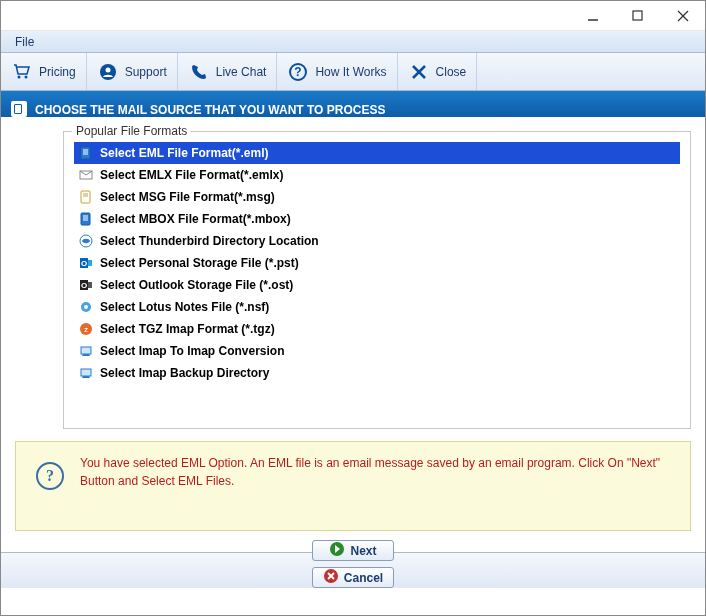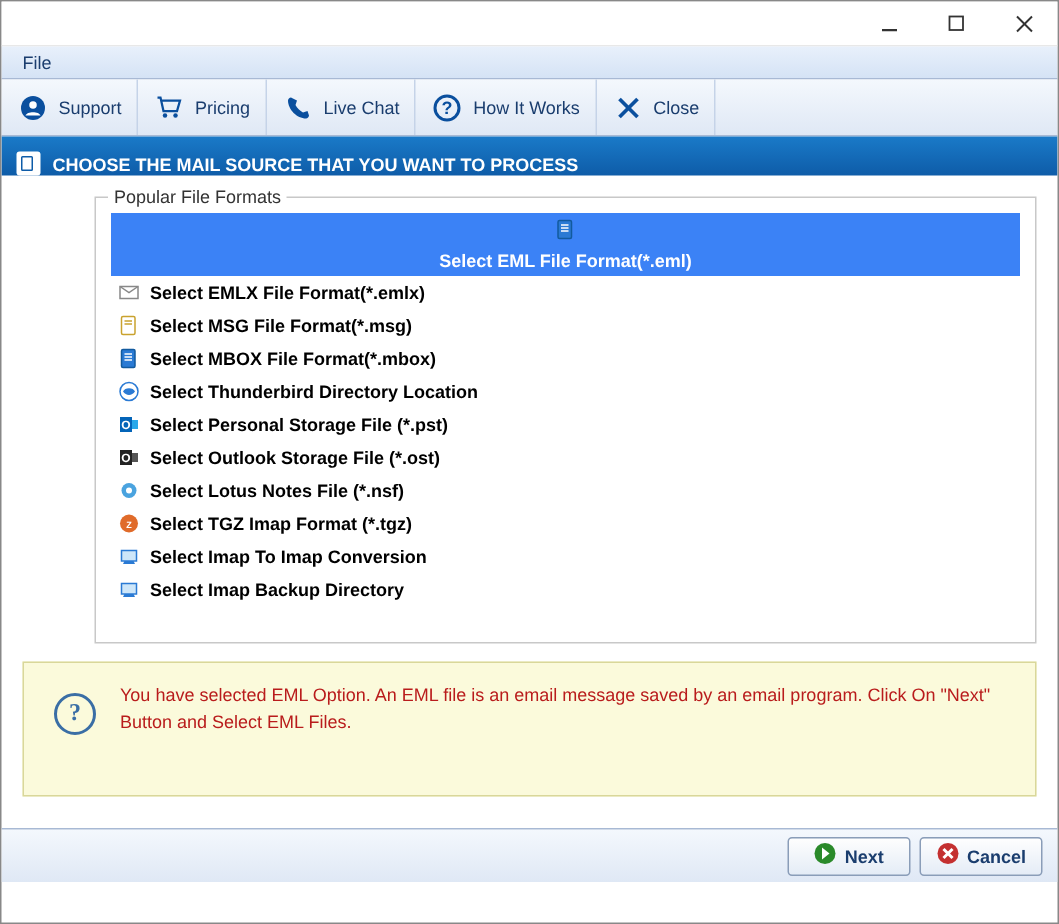--- a/index.html
+++ b/index.html
@@ -18,28 +18,28 @@
 
 .banner { height: 26px; background: linear-gradient(#1a7ac8, #0e5ca8); display: flex; align-items: flex-end; padding: 0 10px; color: #fff; font-weight: bold; font-size: 12px; gap: 8px; }
 .banner-icon { width: 16px; height: 16px; background: #fff; border-radius: 2px; position: relative; }
 .banner-icon::after { content:""; position:absolute; left:3px; top:3px; width:6px; height:8px; border:1px solid #0e5ca8; border-radius:1px; }
 
 .content { padding: 14px 14px 4px 14px; height: 435px; }
 .group { border: 1px solid #c8c8c8; padding: 10px 10px 8px 10px; position: relative; height: 298px; margin-left: 48px; }
 .group-title { position: absolute; top: -8px; left: 8px; background: #fff; padding: 0 4px; font-size: 12px; color: #333; }
 .fmt-list { list-style: none; }
 .fmt-item { display: flex; align-items: center; gap: 6px; padding: 3px 4px; font-weight: bold; font-size: 12px; color: #000; cursor: pointer; }
-.fmt-item.selected { background: #3b82f6; color: #fff; flex-direction: column; }
+.fmt-item.selected { background: #1d4ed8; color: #fff; }
 .fmt-icon { width: 16px; height: 16px; flex-shrink: 0; display: flex; align-items: center; justify-content: center; }
 
 .info-box { margin-top: 12px; height: 90px; background: #fbfadb; border: 1px solid #d9d79a; display: flex; align-items: flex-start; padding: 12px 20px; gap: 16px; }
 .info-icon { width: 28px; height: 28px; border: 2px solid #3a6ea5; border-radius: 50%; display: flex; align-items: center; justify-content: center; color: #3a6ea5; font-weight: bold; font-size: 16px; font-family: Georgia, serif; flex-shrink: 0; margin-top: 8px; }
 .info-text { font-size: 12px; color: #b91c1c; line-height: 1.5; }
 
-.footer { height: 36px; background: linear-gradient(#f4f8fd, #dfe8f5); border-top: 1px solid #a8b9d4; display: flex; justify-content: flex-end; align-items: center; padding: 0 10px; gap: 6px; }
+.footer { height: 36px; background: linear-gradient(#f4f8fd, #dfe8f5); border-top: 1px solid #a8b9d4; display: flex; justify-content: flex-end; align-items: center; padding: 0 10px; gap: 6px; flex-direction: column; }
 .btn { height: 26px; min-width: 82px; border: 1px solid #8a9db8; background: linear-gradient(#fefefe, #e4ecf6); display: flex; align-items: center; justify-content: center; gap: 5px; font-size: 12px; font-weight: bold; color: #1a3d6e; border-radius: 3px; cursor: pointer; padding: 0 10px; }
 </style>
 </head>
 <body>
 
 <div class="titlebar">
   <div class="title-btns">
     <div class="title-btn">
         <svg width="12" height="12">
           <line x1="1" y1="10" x2="11" y2="10" stroke="#333" stroke-width="1.5"></line>
@@ -60,36 +60,36 @@
 </div>
 
 <div class="menubar">
   <div class="menu-item">File</div>
 </div>
 
 <div class="toolbar">
   <div class="tool-btn">
     <span class="tool-icon">
         <svg width="20" height="20" viewBox="0 0 20 20">
+          <path d="M2 3h2l2 9h9l2-7H5" fill="none" stroke="#0a4f9e" stroke-width="1.5"></path>
+          <circle cx="7" cy="15" r="1.5" fill="#0a4f9e"></circle>
+          <circle cx="14" cy="15" r="1.5" fill="#0a4f9e"></circle>
+        </svg>
+      </span>
+    <span>Pricing</span>
+  </div>
+  <div class="tool-btn">
+    <span class="tool-icon">
+        <svg width="20" height="20" viewBox="0 0 20 20">
           <circle cx="10" cy="10" r="8" fill="#0a4f9e"></circle>
           <circle cx="10" cy="8" r="2.5" fill="#fff"></circle>
           <path d="M5 15c1-3 9-3 10 0" fill="#fff"></path>
         </svg>
       </span>
     <span>Support</span>
-  </div>
-  <div class="tool-btn">
-    <span class="tool-icon">
-        <svg width="20" height="20" viewBox="0 0 20 20">
-          <path d="M2 3h2l2 9h9l2-7H5" fill="none" stroke="#0a4f9e" stroke-width="1.5"></path>
-          <circle cx="7" cy="15" r="1.5" fill="#0a4f9e"></circle>
-          <circle cx="14" cy="15" r="1.5" fill="#0a4f9e"></circle>
-        </svg>
-      </span>
-    <span>Pricing</span>
   </div>
   <div class="tool-btn">
     <span class="tool-icon">
         <svg width="20" height="20" viewBox="0 0 20 20">
           <path d="M5 3c-1 0-2 1-2 2 0 6 6 12 12 12 1 0 2-1 2-2l-1-3-3 1c-2-1-4-3-5-5l1-3z" fill="#0a4f9e"></path>
         </svg>
       </span>
     <span>Live Chat</span>
   </div>
   <div class="tool-btn">

